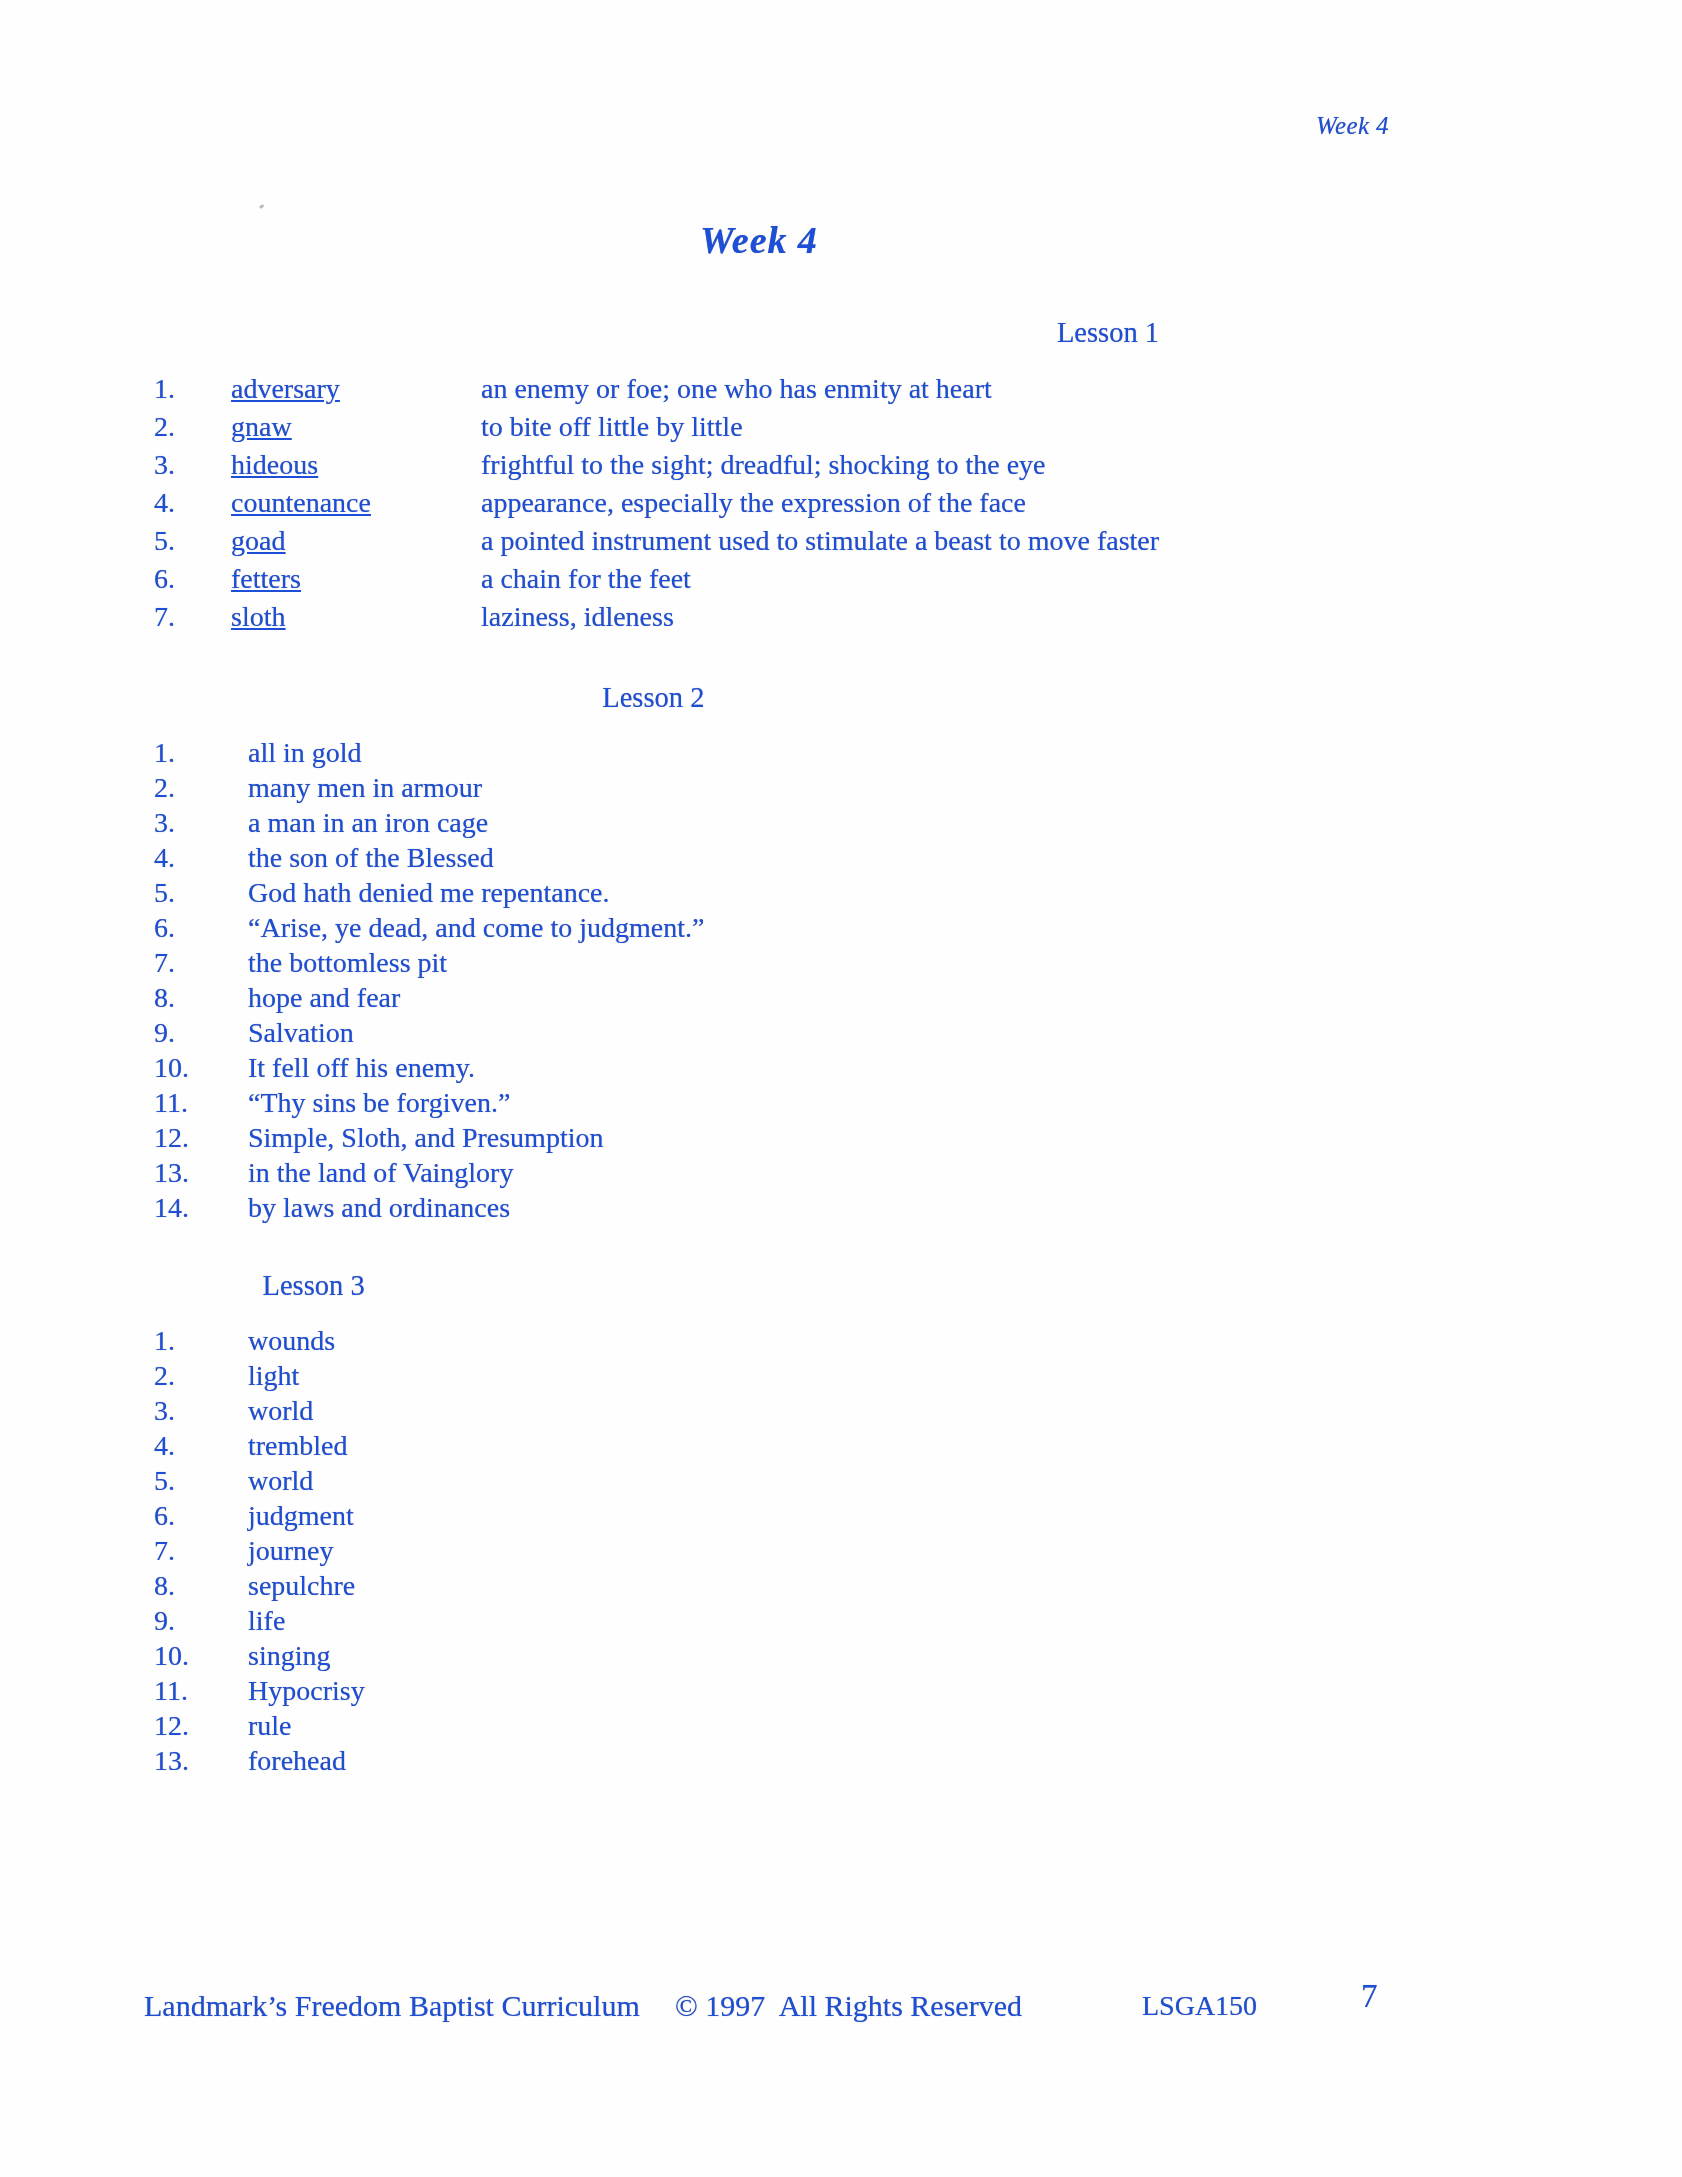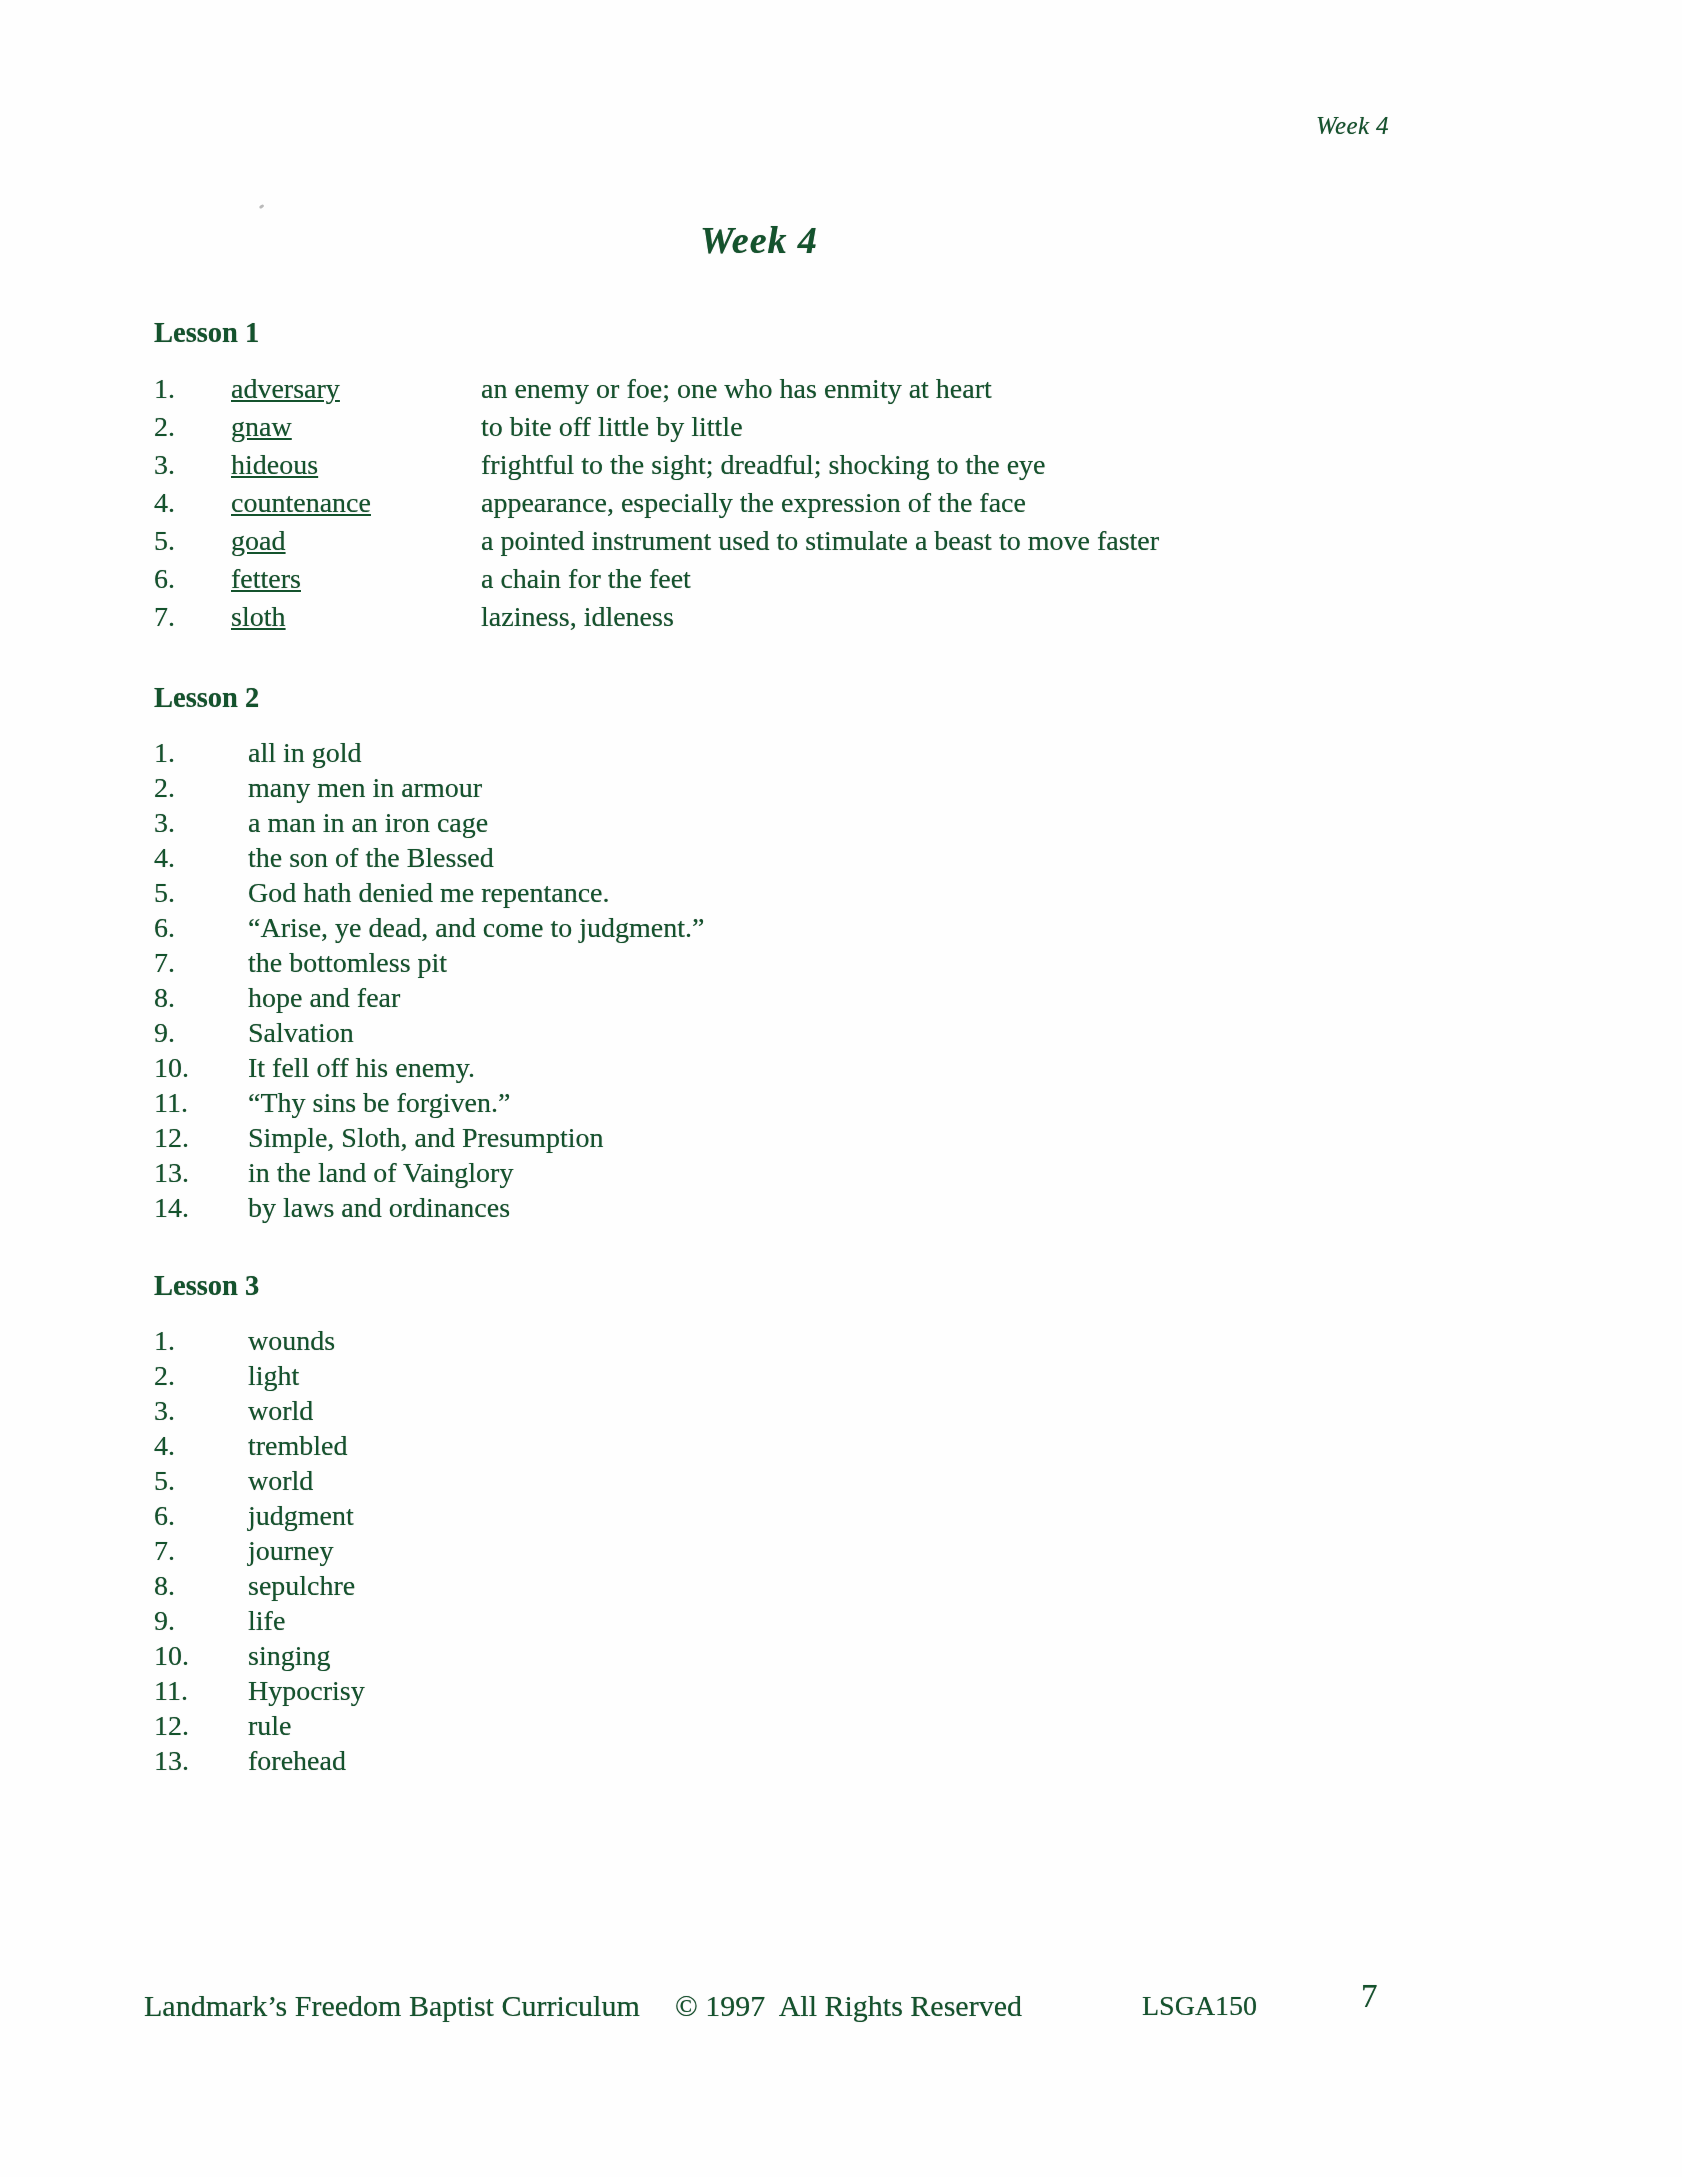--- a/index.html
+++ b/index.html
@@ -7,21 +7,21 @@
     padding: 0;
     background: #e8e8e8;
   }
   .page {
     position: relative;
     width: 1683px;
     height: 2177px;
     margin: 0 auto;
     background: #fefefe;
     font-family: "Liberation Serif", "DejaVu Serif", serif;
-    color: #14532d;
+    color: #1d4ed8;
     overflow: hidden;
   }
   .ink {
     text-shadow: 0 0 0.9px rgba(10,10,10,0.45);
   }
   .running-head {
     position: absolute;
     left: 1316px;
     top: 112px;
     font-size: 25px;
@@ -49,23 +49,24 @@
   }
   .lesson {
     position: absolute;
     left: 154px;
   }
   .lesson-1 { top: 316px; }
   .lesson-2 { top: 681px; }
   .lesson-3 { top: 1269px; }
   .lesson-heading {
     font-size: 28.5px;
-    font-weight: bold;
+    font-weight: normal;
     line-height: 33px;
-    margin: 0 0 21px 0;
+    margin: 0 0 21px 16px;
+    text-align: right;
   }
   .row {
     display: flex;
     font-size: 28px;
     white-space: nowrap;
   }
   .lesson-1 .row { line-height: 38px; }
   .lesson-2 .row, .lesson-3 .row { line-height: 35px; }
   .row .num   { width: 77px;  flex: 0 0 auto; }
   .lesson-2 .row .num, .lesson-3 .row .num { width: 94px; }

